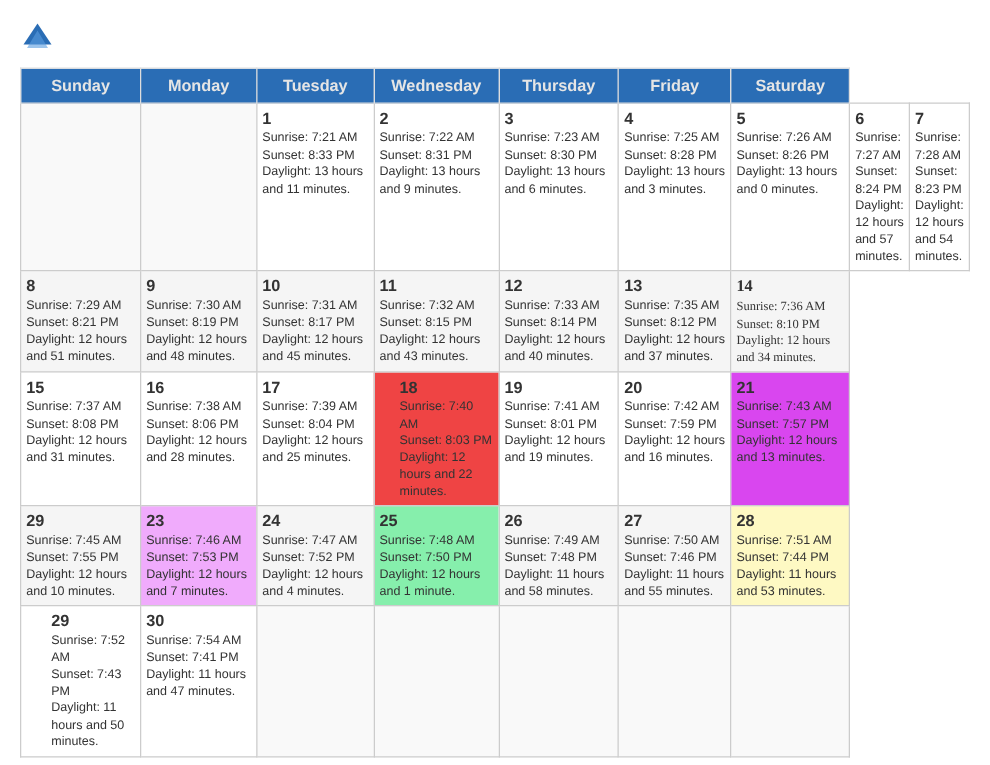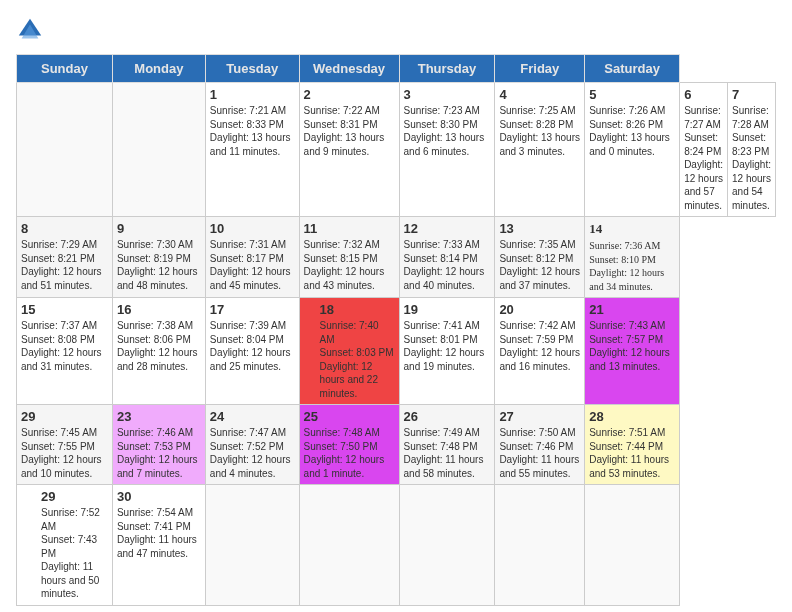--- a/index.html
+++ b/index.html
@@ -213,21 +213,21 @@
           <div class="day-info">Sunrise: 7:45 AM<br>Sunset: 7:55 PM<br>Daylight: 12 hours and 10 minutes.</div>
         </td>
         <td style="background: #f0abfc; margin-left: 35px;">
           <div class="day-num">23</div>
           <div class="day-info">Sunrise: 7:46 AM<br>Sunset: 7:53 PM<br>Daylight: 12 hours and 7 minutes.</div>
         </td>
         <td style="background: rgb(245, 245, 245);">
           <div class="day-num">24</div>
           <div class="day-info">Sunrise: 7:47 AM<br>Sunset: 7:52 PM<br>Daylight: 12 hours and 4 minutes.</div>
         </td>
-        <td style="background: #d946ef;">
+        <td style="background: #86efac;">
           <div class="day-num">25</div>
           <div class="day-info">Sunrise: 7:48 AM<br>Sunset: 7:50 PM<br>Daylight: 12 hours and 1 minute.</div>
         </td>
         <td style="background: rgb(245, 245, 245);">
           <div class="day-num">26</div>
           <div class="day-info">Sunrise: 7:49 AM<br>Sunset: 7:48 PM<br>Daylight: 11 hours and 58 minutes.</div>
         </td>
         <td style="background: rgb(245, 245, 245); margin-left: 36px;">
           <div class="day-num">27</div>
           <div class="day-info">Sunrise: 7:50 AM<br>Sunset: 7:46 PM<br>Daylight: 11 hours and 55 minutes.</div>

